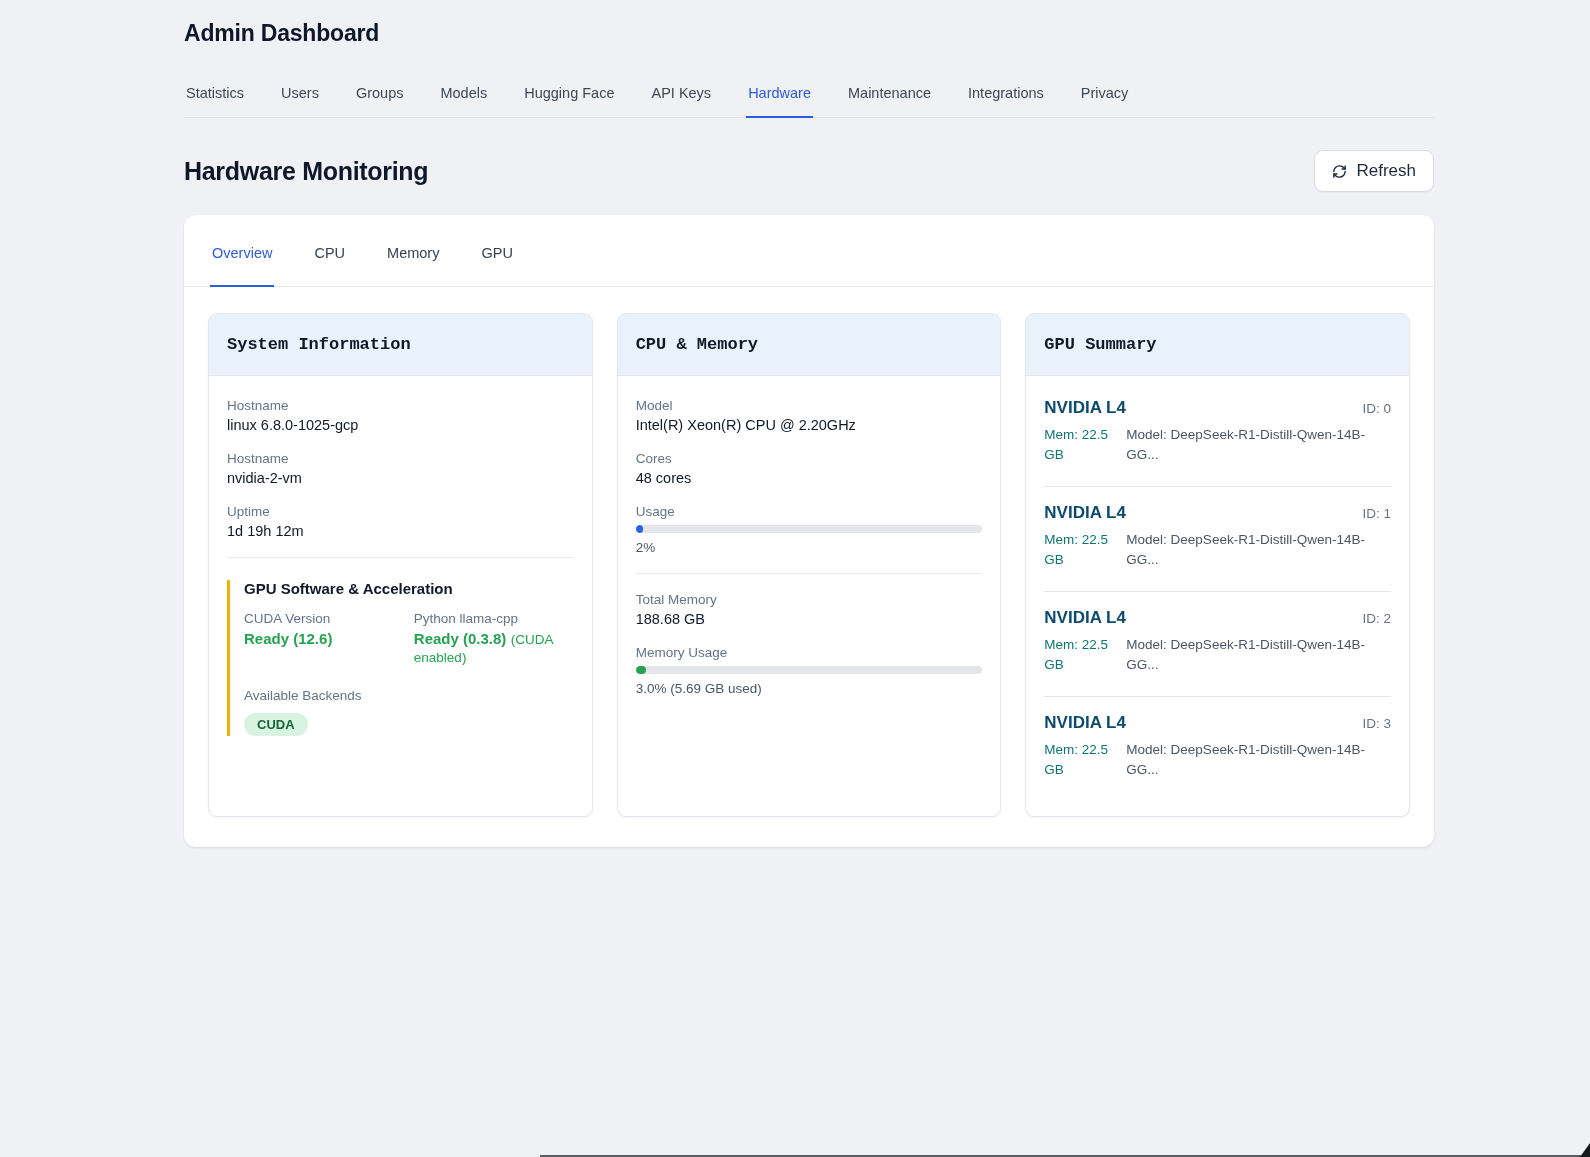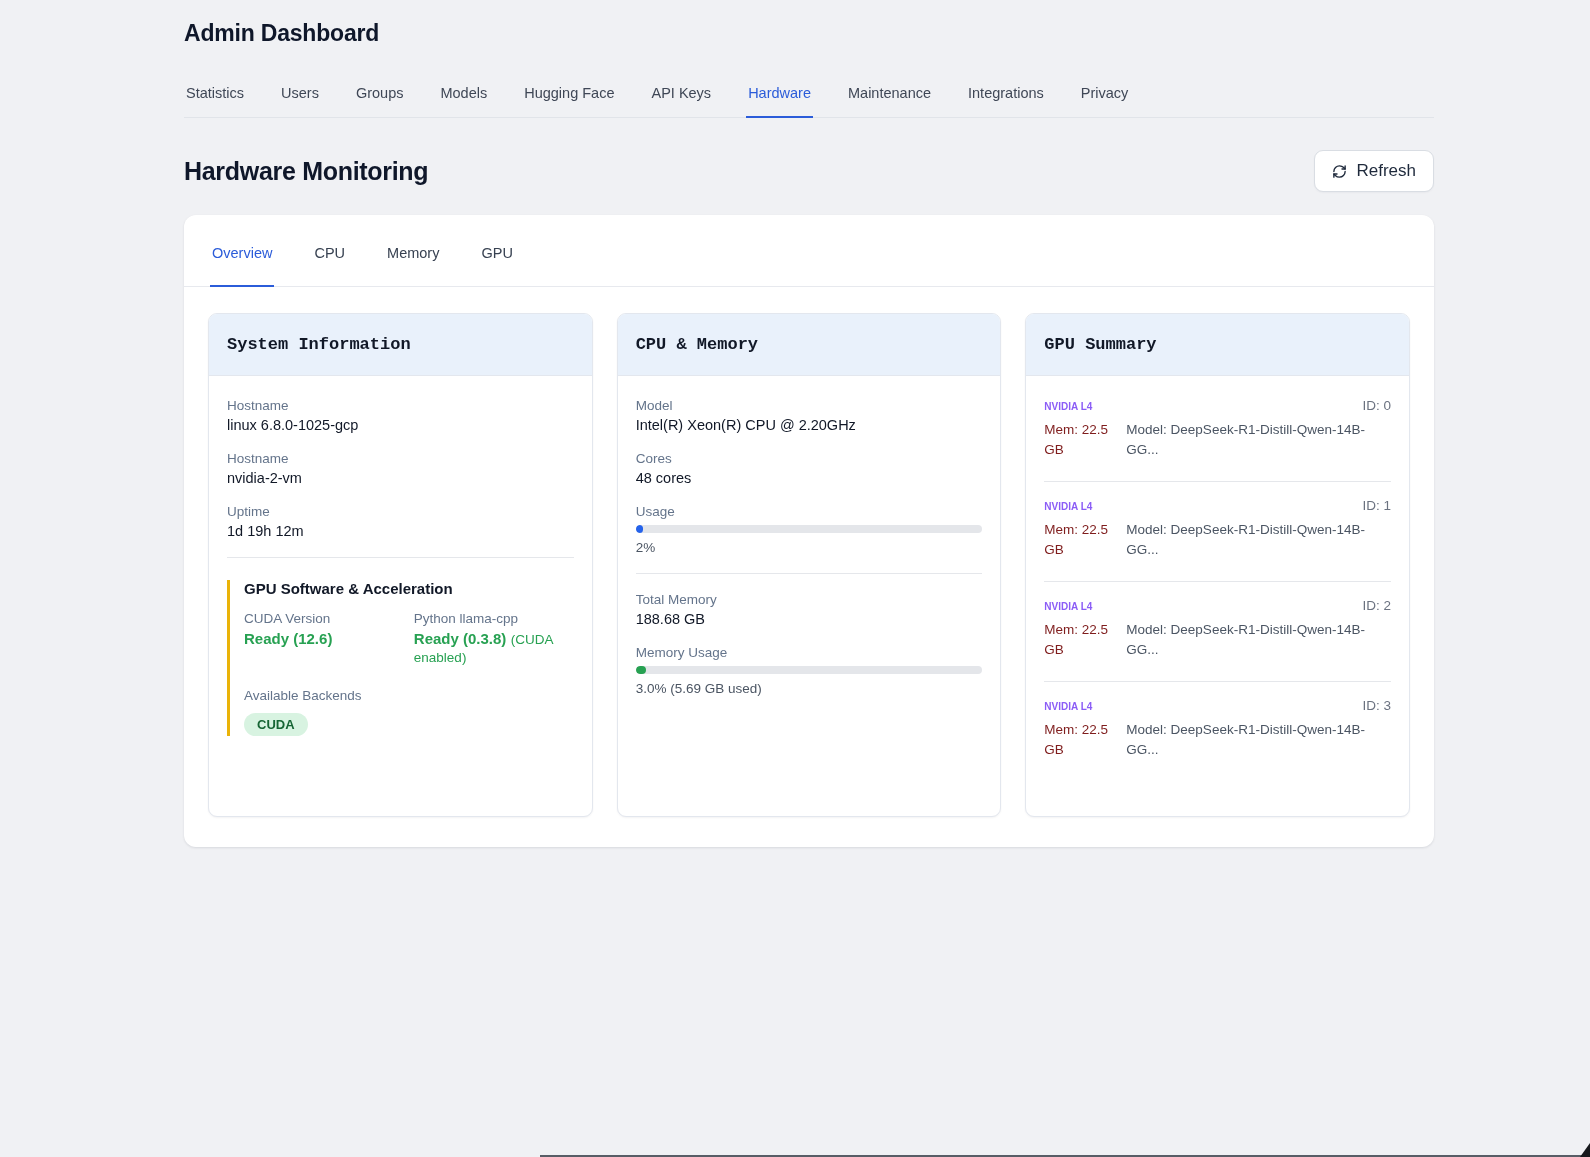--- a/index.html
+++ b/index.html
@@ -129,24 +129,24 @@
   .progress { width: 100%; height: 8px; background: #e4e6ea; border-radius: 999px; overflow: hidden; margin-top: 6px; }
   .progress-fill { height: 100%; border-radius: 999px; min-width: 7px; }
   .fill-blue { background: #2563eb; }
   .fill-green { background: #27a152; }
   .progress-caption { font-size: 13.5px; color: #4b5563; margin-top: 7px; }
 
   
   .gpu-row { padding: 16px 0 22px 0; border-bottom: 1px solid #e5e7eb; }
   .gpu-row:last-child { border-bottom: none; }
   .gpu-row-head { display: flex; justify-content: space-between; align-items: baseline; margin-bottom: 7px; }
-  .gpu-name { font-size: 10px; font-weight: 700; color: #8b5cf6; }
+  .gpu-name { font-size: 17px; font-weight: 700; color: #0c4a6e; }
   .gpu-id { font-size: 13.5px; color: #6b7280; }
   .gpu-row-detail { display: flex; }
-  .gpu-mem { width: 82px; flex: none; font-size: 13.5px; color: #7f1d1d; line-height: 1.45; }
+  .gpu-mem { width: 82px; flex: none; font-size: 13.5px; color: #0f766e; line-height: 1.45; }
   .gpu-model { flex: 1; font-size: 13.5px; color: #4b5563; line-height: 1.45; }
 
   
   .bottom-artifact {
     position: absolute; bottom: 0; left: 540px; right: 0; height: 2px;
     background: #585d66;
   }
   .corner-artifact {
     position: absolute; bottom: 0; right: 0;
     width: 0; height: 0;

